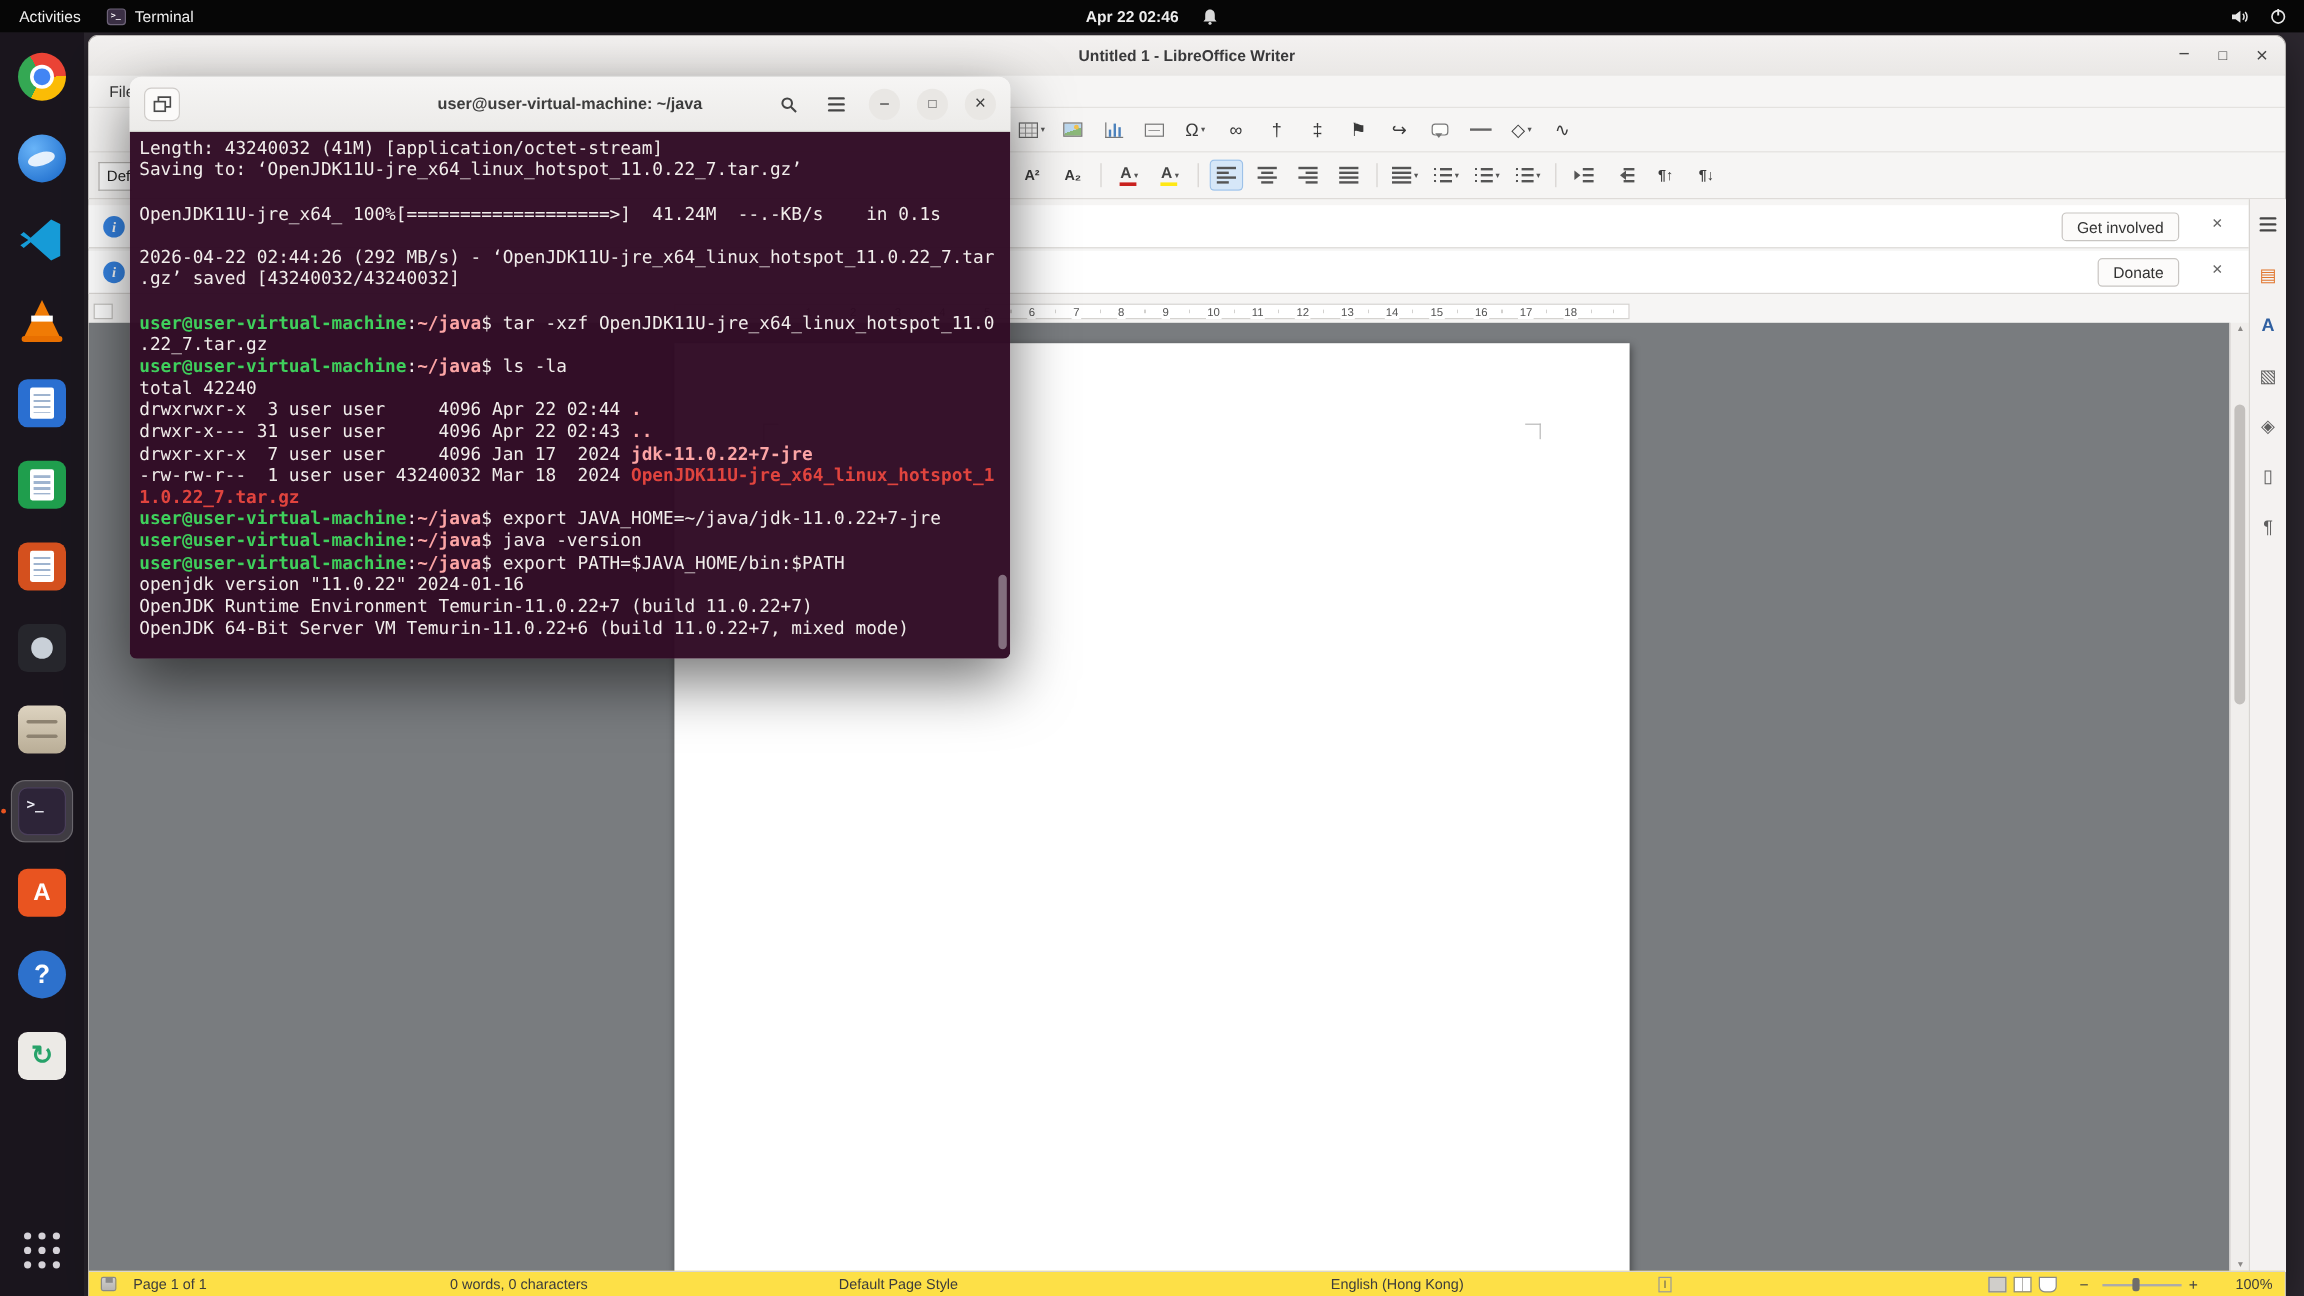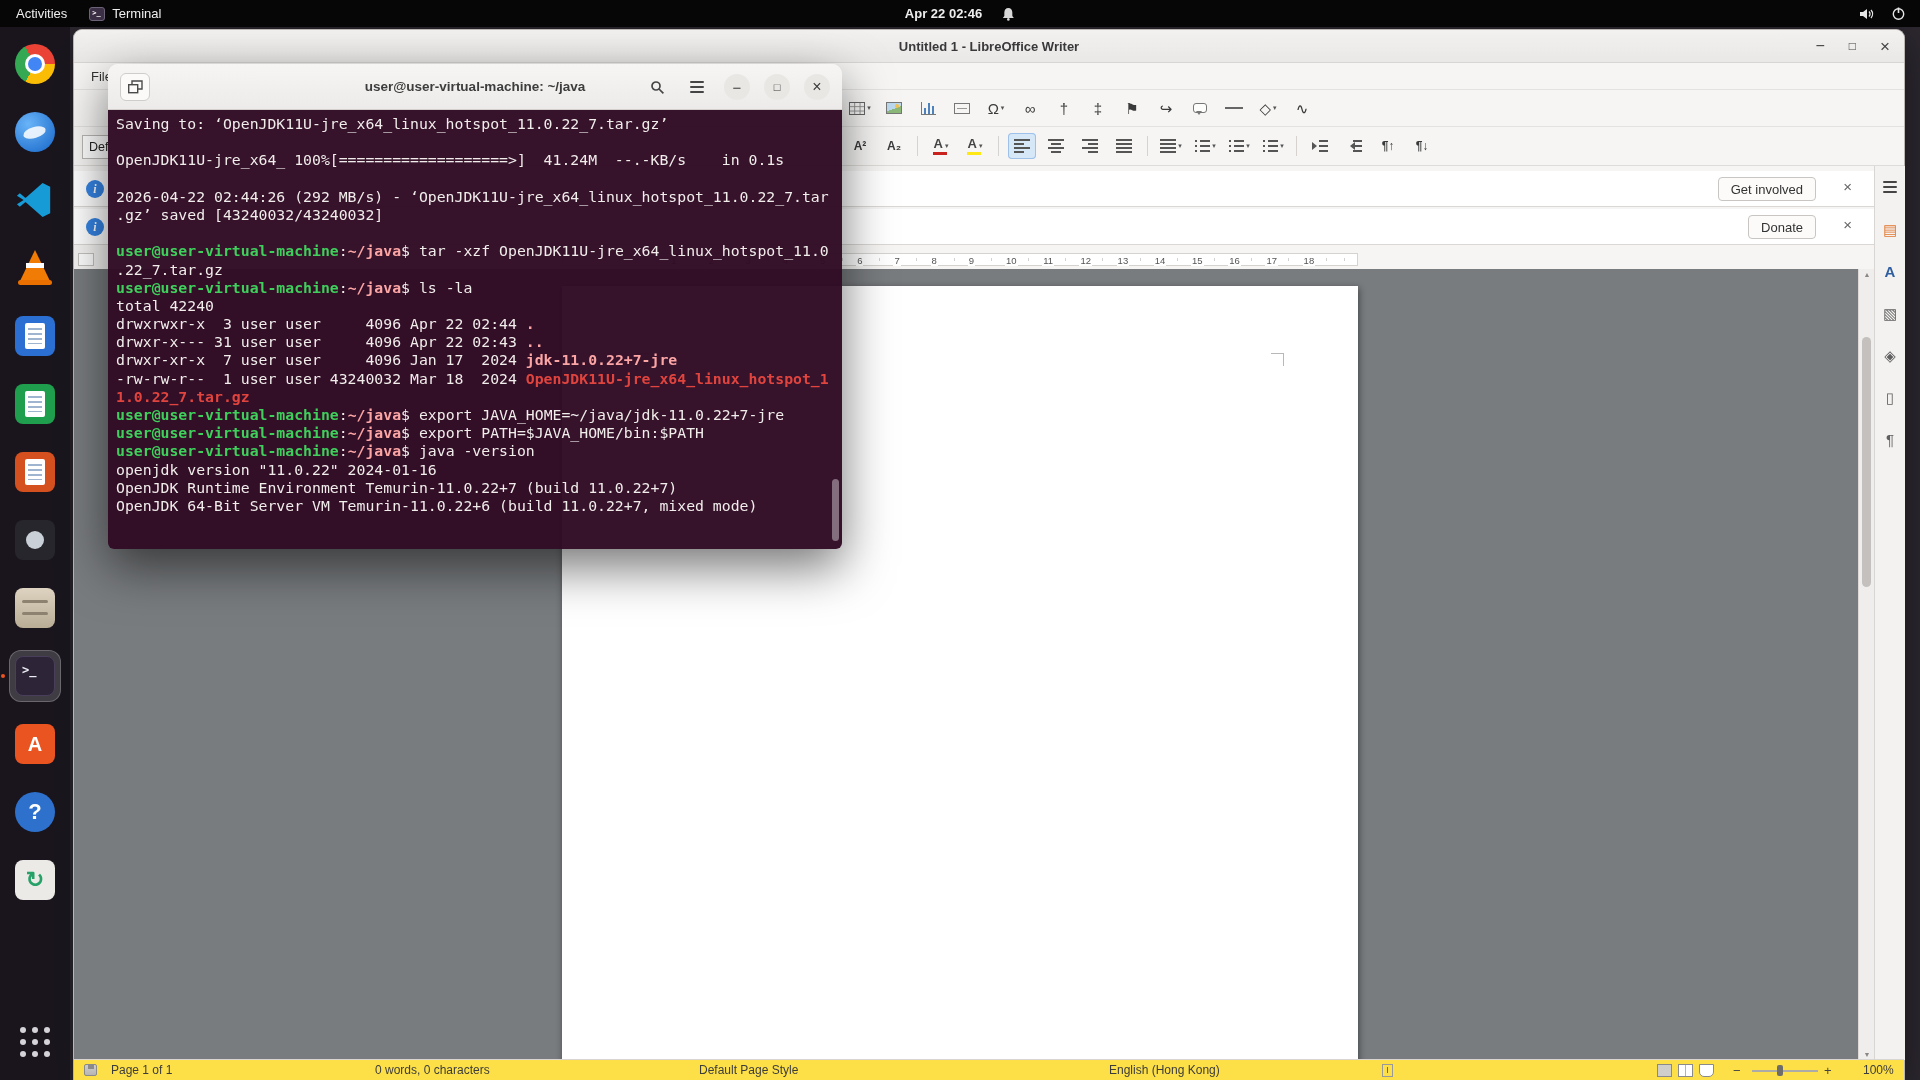--- a/index.html
+++ b/index.html
@@ -556,38 +556,39 @@
             <i></i>
           </span>
       </span>
       <span class="t-btn t-min">−</span>
       <span class="t-btn t-max">□</span>
       <span class="t-btn t-close">×</span>
     </div>
   </div>
   <div class="t-body">
     <div id="term-lines">
+        <div class="tl"><span class="sw">Length: 43240032 (41M) [application/octet-stream]</span></div>
         <div class="tl"><span class="sw">Saving to: ‘OpenJDK11U-jre_x64_linux_hotspot_11.0.22_7.tar.gz’</span></div>
         <div class="tl"><span class="sw"></span></div>
         <div class="tl"><span class="sw">OpenJDK11U-jre_x64_ 100%[===================&gt;]  41.24M  --.-KB/s    in 0.1s</span></div>
         <div class="tl"><span class="sw"></span></div>
         <div class="tl"><span class="sw">2026-04-22 02:44:26 (292 MB/s) - ‘OpenJDK11U-jre_x64_linux_hotspot_11.0.22_7.tar</span></div>
         <div class="tl"><span class="sw">.gz’ saved [43240032/43240032]</span></div>
         <div class="tl"><span class="sw"></span></div>
         <div class="tl"><span class="sg">user@user-virtual-machine</span><span class="sw">:</span><span class="sb">~/java</span><span class="sw">$ tar -xzf OpenJDK11U-jre_x64_linux_hotspot_11.0</span></div>
         <div class="tl"><span class="sw">.22_7.tar.gz</span></div>
         <div class="tl"><span class="sg">user@user-virtual-machine</span><span class="sw">:</span><span class="sb">~/java</span><span class="sw">$ ls -la</span></div>
         <div class="tl"><span class="sw">total 42240</span></div>
         <div class="tl"><span class="sw">drwxrwxr-x  3 user user     4096 Apr 22 02:44 </span><span class="sb">.</span></div>
         <div class="tl"><span class="sw">drwxr-x--- 31 user user     4096 Apr 22 02:43 </span><span class="sb">..</span></div>
         <div class="tl"><span class="sw">drwxr-xr-x  7 user user     4096 Jan 17  2024 </span><span class="sb">jdk-11.0.22+7-jre</span></div>
         <div class="tl"><span class="sw">-rw-rw-r--  1 user user 43240032 Mar 18  2024 </span><span class="sr">OpenJDK11U-jre_x64_linux_hotspot_1</span></div>
         <div class="tl"><span class="sr">1.0.22_7.tar.gz</span></div>
         <div class="tl"><span class="sg">user@user-virtual-machine</span><span class="sw">:</span><span class="sb">~/java</span><span class="sw">$ export JAVA_HOME=~/java/jdk-11.0.22+7-jre</span></div>
+        <div class="tl"><span class="sg">user@user-virtual-machine</span><span class="sw">:</span><span class="sb">~/java</span><span class="sw">$ java -version</span></div>
         <div class="tl"><span class="sg">user@user-virtual-machine</span><span class="sw">:</span><span class="sb">~/java</span><span class="sw">$ export PATH=$JAVA_HOME/bin:$PATH</span></div>
-        <div class="tl"><span class="sg">user@user-virtual-machine</span><span class="sw">:</span><span class="sb">~/java</span><span class="sw">$ java -version</span></div>
         <div class="tl"><span class="sw">openjdk version "11.0.22" 2024-01-16</span></div>
         <div class="tl"><span class="sw">OpenJDK Runtime Environment Temurin-11.0.22+7 (build 11.0.22+7)</span></div>
         <div class="tl"><span class="sw">OpenJDK 64-Bit Server VM Temurin-11.0.22+6 (build 11.0.22+7, mixed mode)</span></div>
       </div>
     <div class="t-thumb"></div>
   </div>
 </div>
 
 </body></html>

